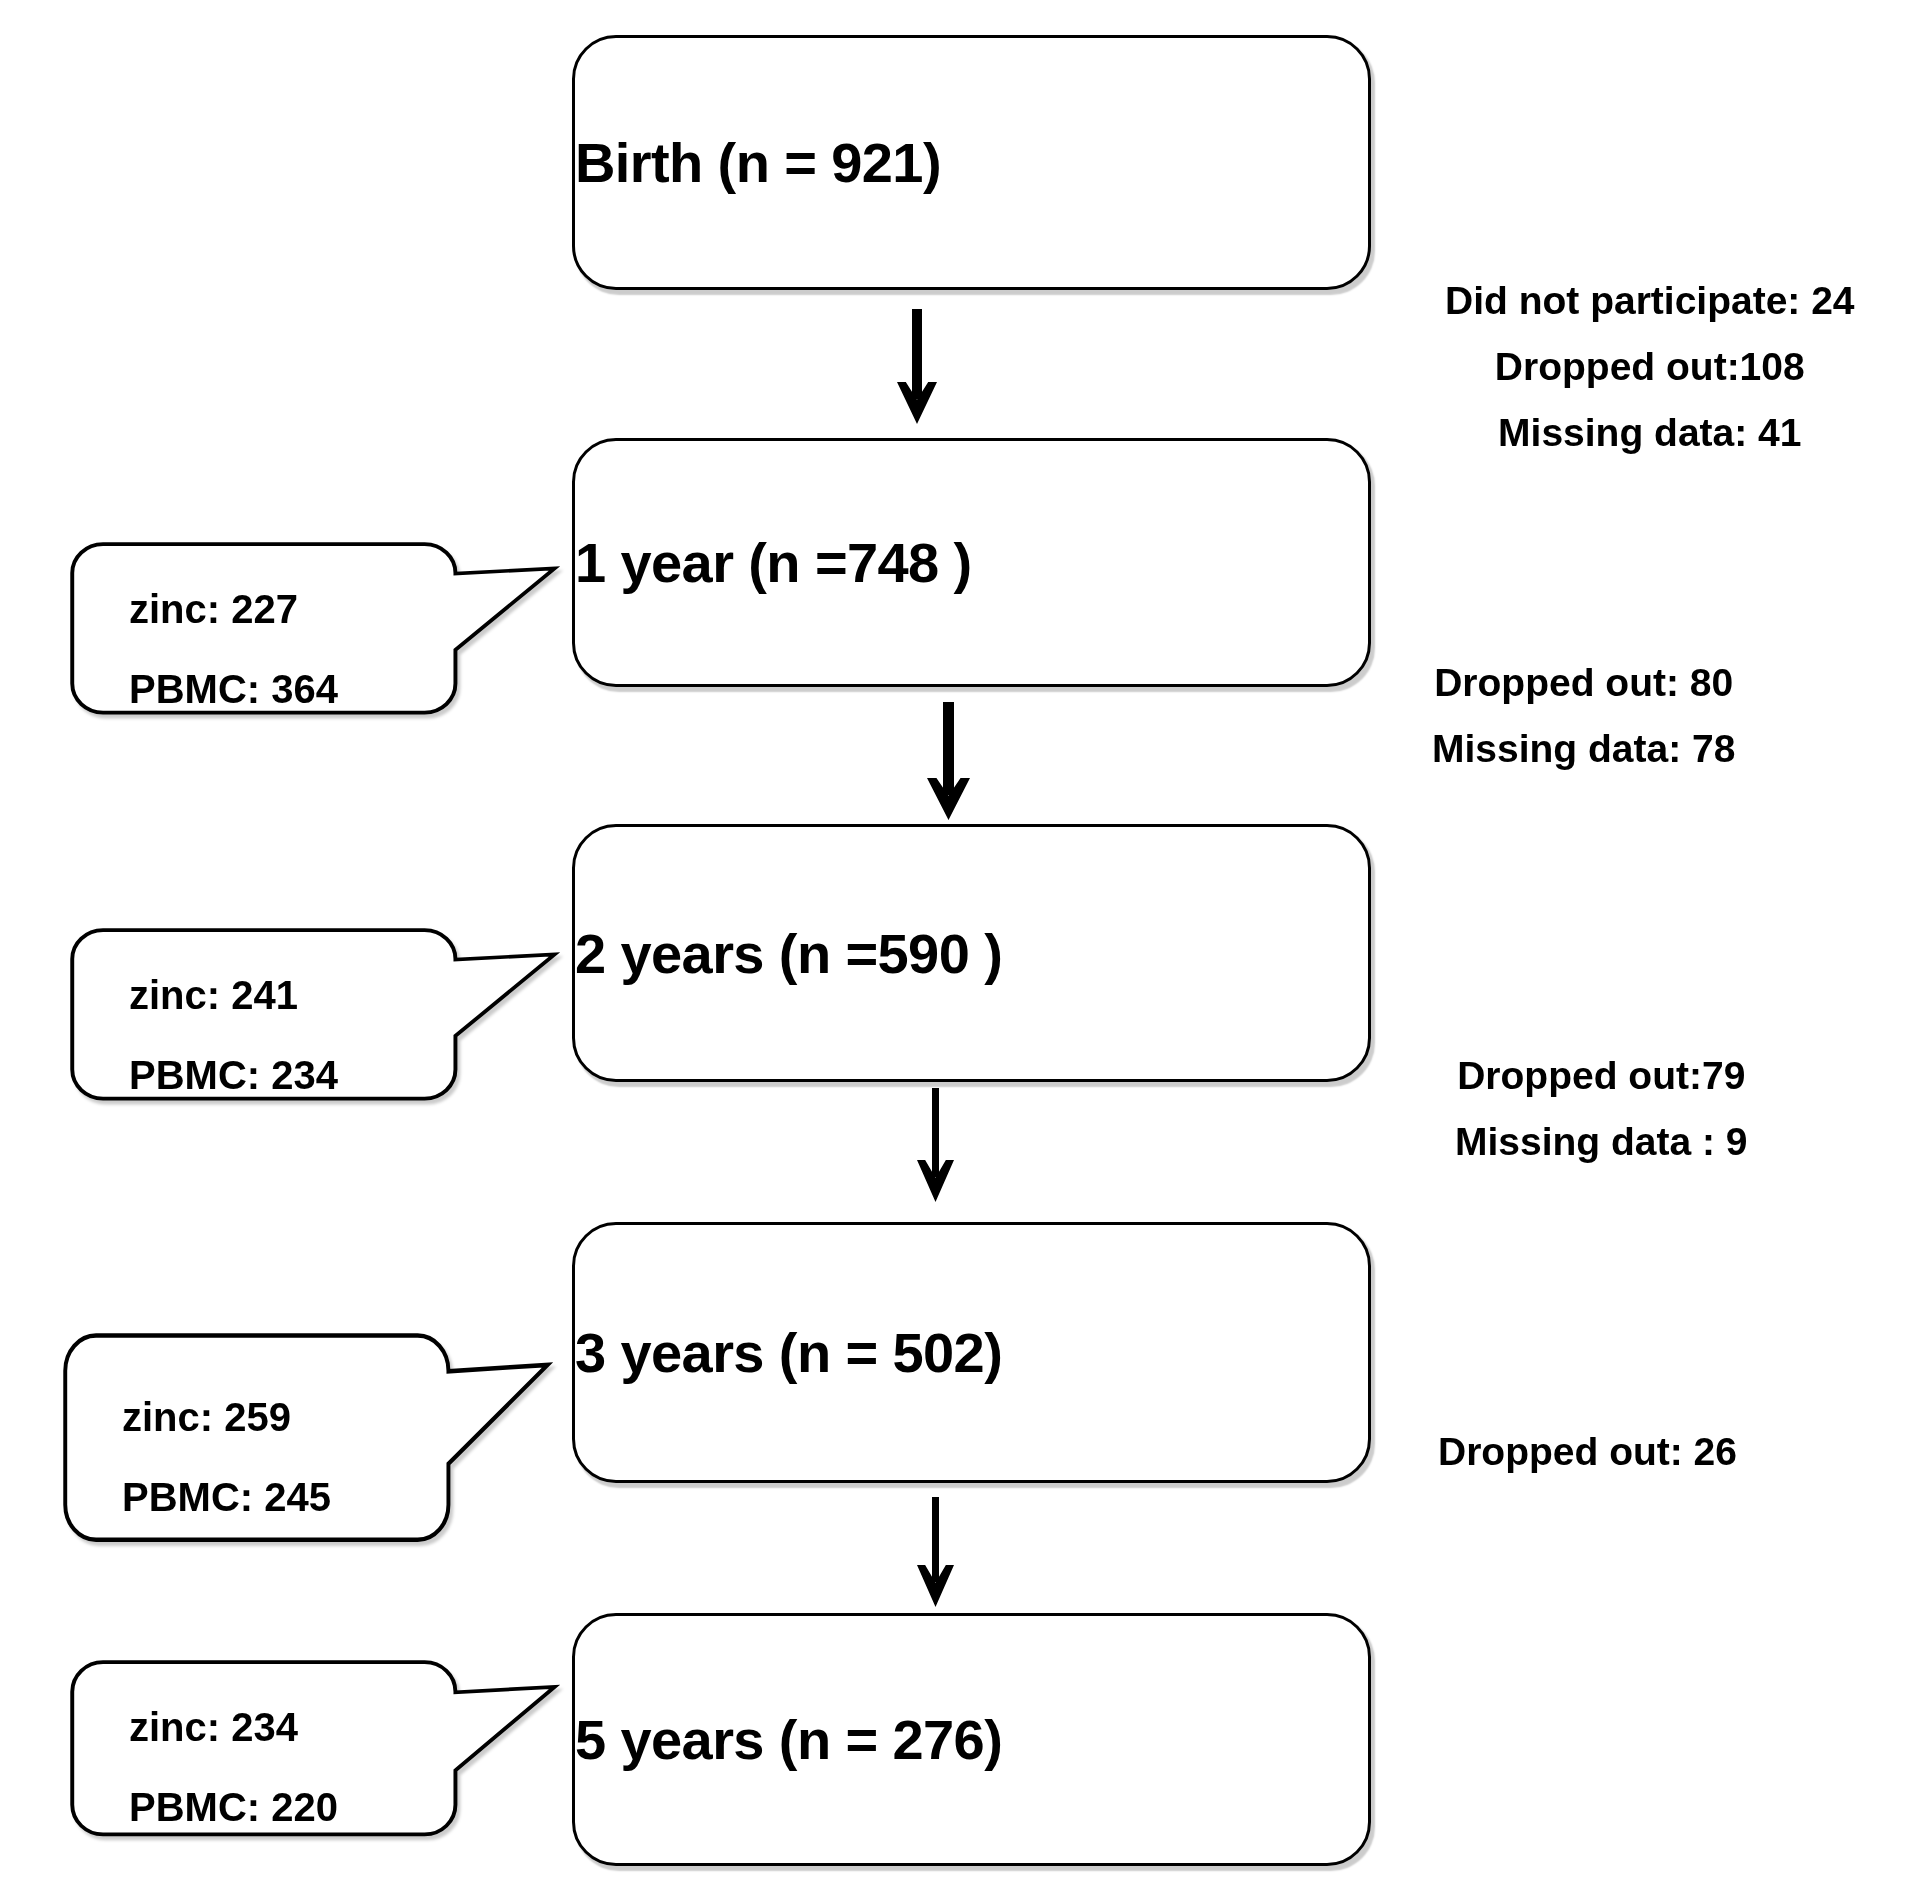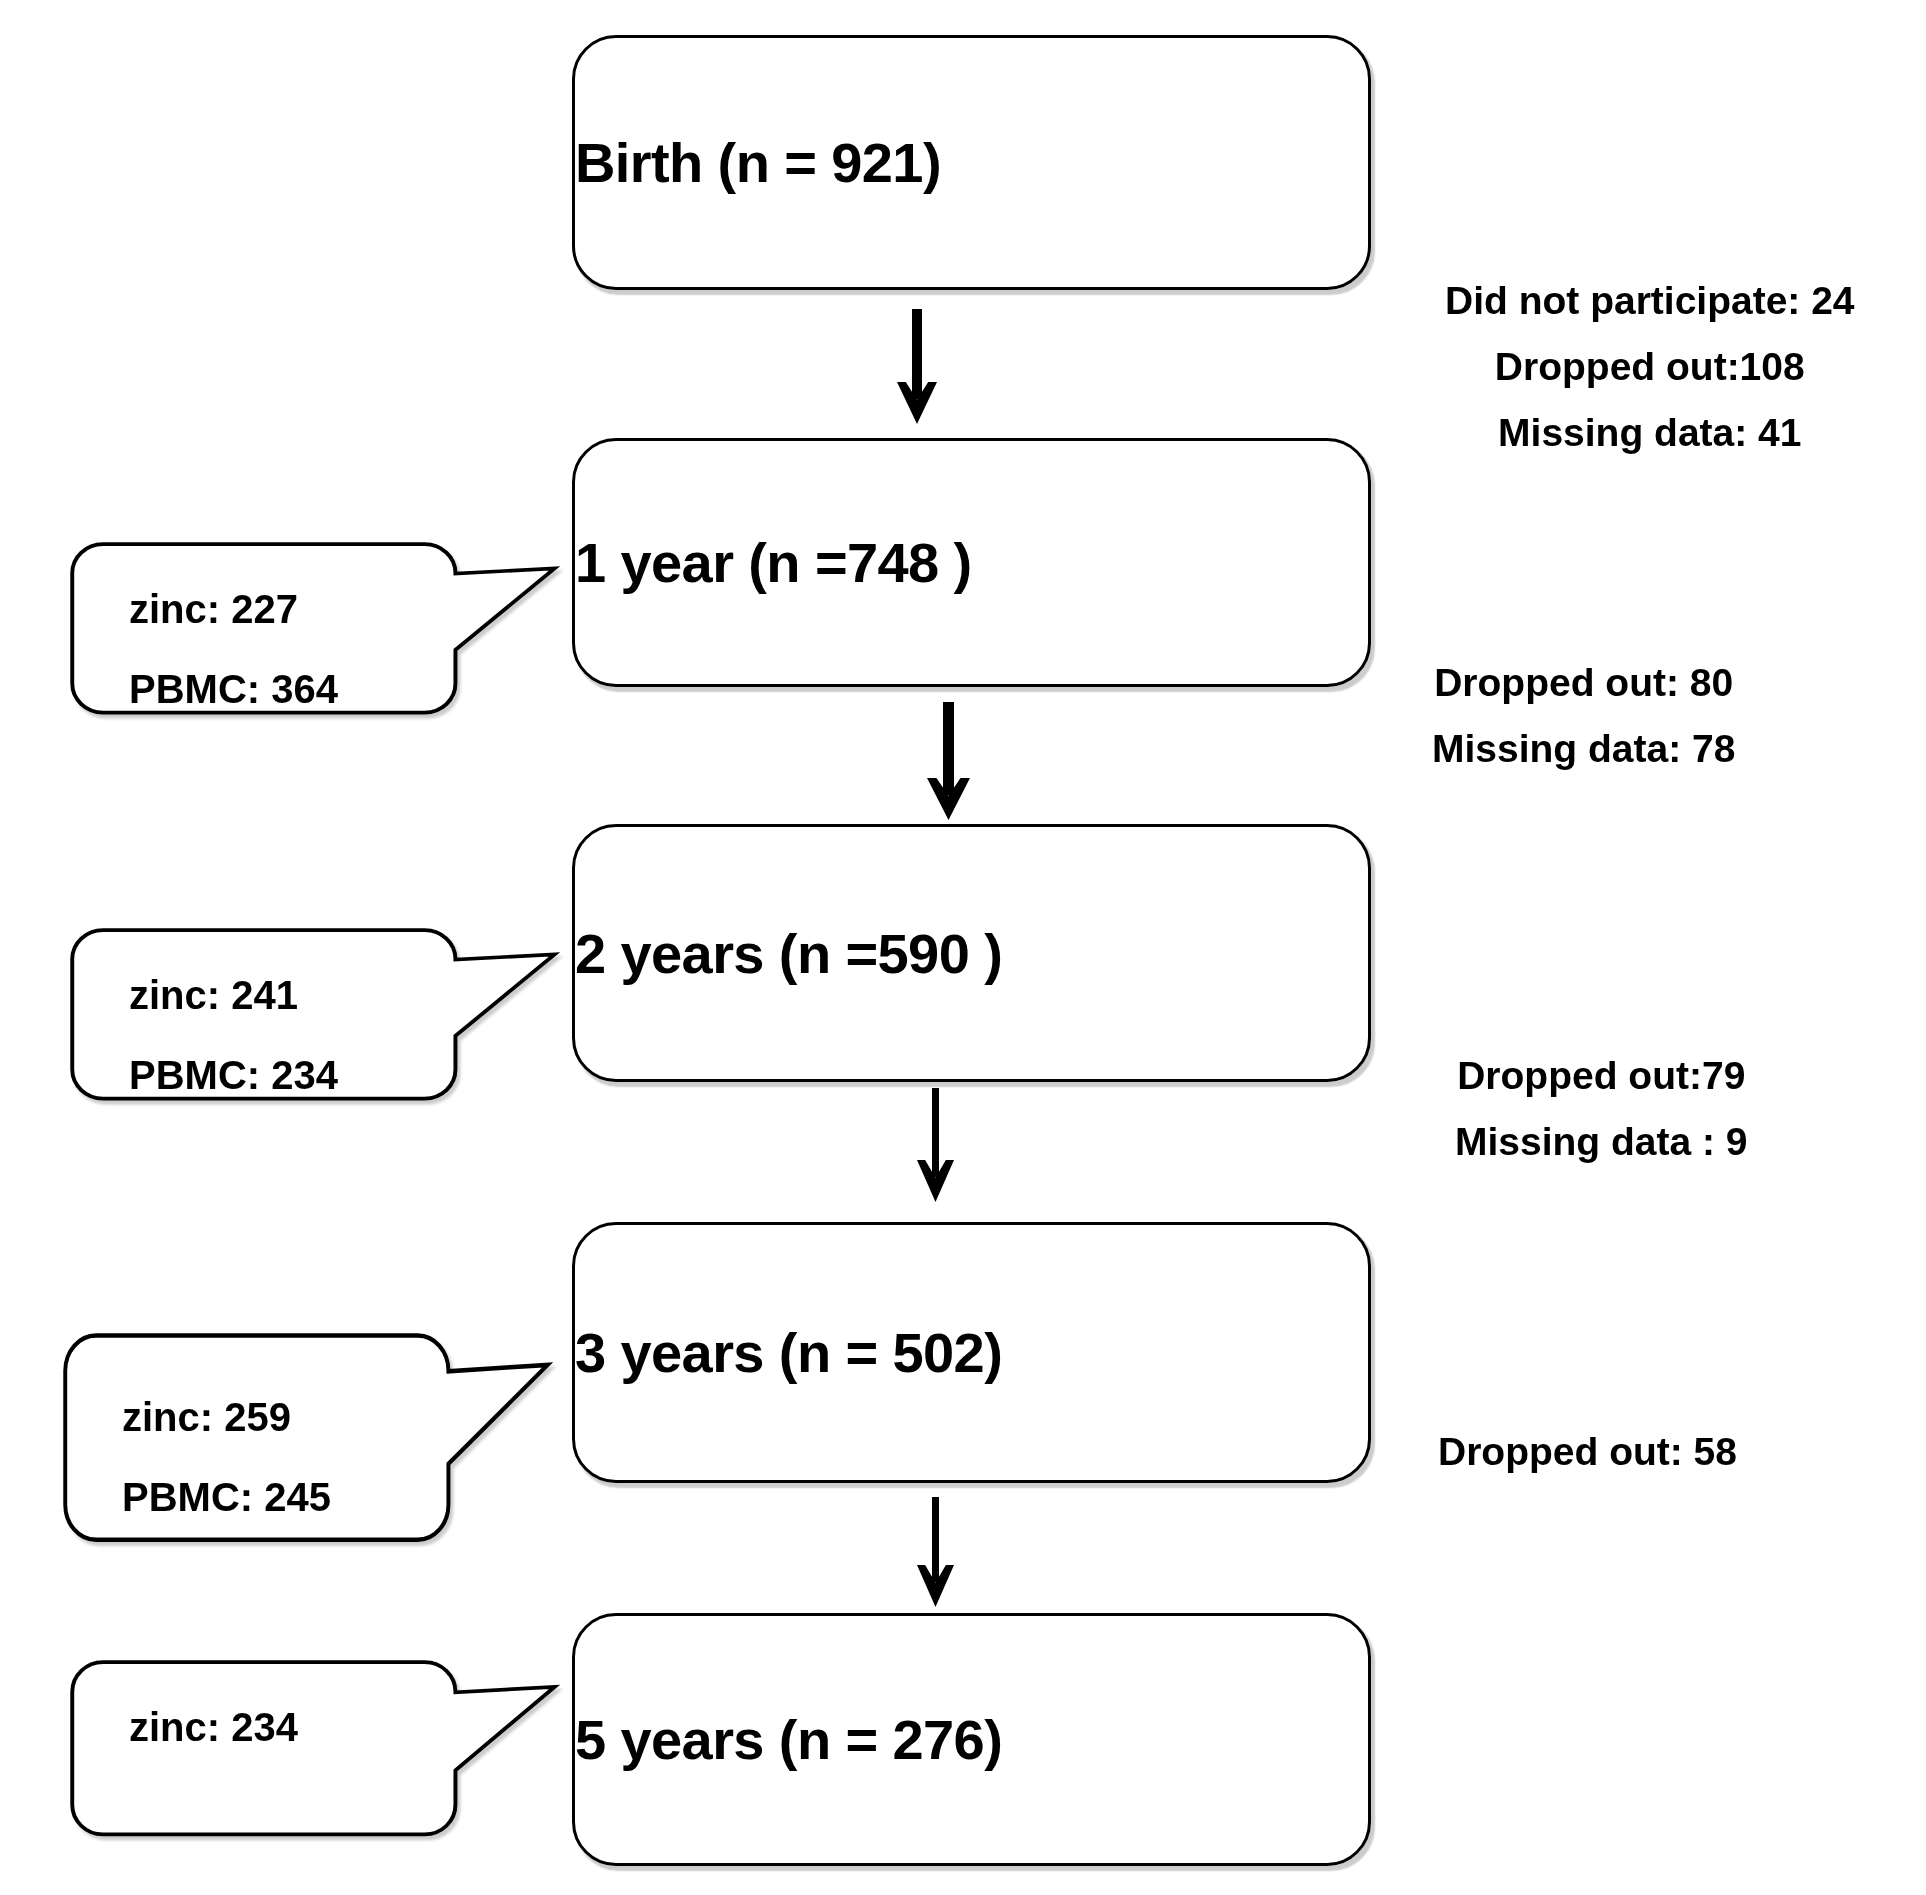--- a/index.html
+++ b/index.html
@@ -114,21 +114,21 @@
   </div>
   <div class="note" style="left:1432px;top:650px;">
     <div class="note-line">Dropped out: 80</div>
     <div class="note-line">Missing data: 78</div>
   </div>
   <div class="note" style="left:1455px;top:1043px;">
     <div class="note-line">Dropped out:79</div>
     <div class="note-line">Missing data : 9</div>
   </div>
   <div class="note" style="left:1438px;top:1419px;">
-    <div class="note-line">Dropped out: 58</div>
+    <div class="note-line">Dropped out: 26</div>
   </div>
 
   <div class="callout" style="left:42px;top:542px;width:493px;height:179px;">
     <svg viewBox="0 0 880 340" preserveAspectRatio="none">
       <path d="M 59 4 H 633 A 55 55 0 0 1 688 59 V 60 L 865 50 L 688 205 V 269 A 55 55 0 0 1 633 324 H 59 A 55 55 0 0 1 4 269 V 59 A 55 55 0 0 1 59 4 Z" fill="#ffffff" stroke="#000000" stroke-width="7" stroke-linejoin="miter"></path>
     </svg>
     <div class="callout-text">
       <div>zinc: 227</div>
       <div>PBMC: 364</div>
     </div>
@@ -153,17 +153,18 @@
       <div>PBMC: 245</div>
     </div>
   </div>
 
   <div class="callout" style="left:42px;top:1660px;width:493px;height:183px;">
     <svg viewBox="0 0 880 340" preserveAspectRatio="none">
       <path d="M 59 4 H 633 A 55 55 0 0 1 688 59 V 60 L 865 50 L 688 205 V 269 A 55 55 0 0 1 633 324 H 59 A 55 55 0 0 1 4 269 V 59 A 55 55 0 0 1 59 4 Z" fill="#ffffff" stroke="#000000" stroke-width="7" stroke-linejoin="miter"></path>
     </svg>
     <div class="callout-text">
       <div>zinc: 234</div>
+      <div>PBMC: 220</div>
     </div>
   </div>
 
 </div>
 
 
 </body></html>

